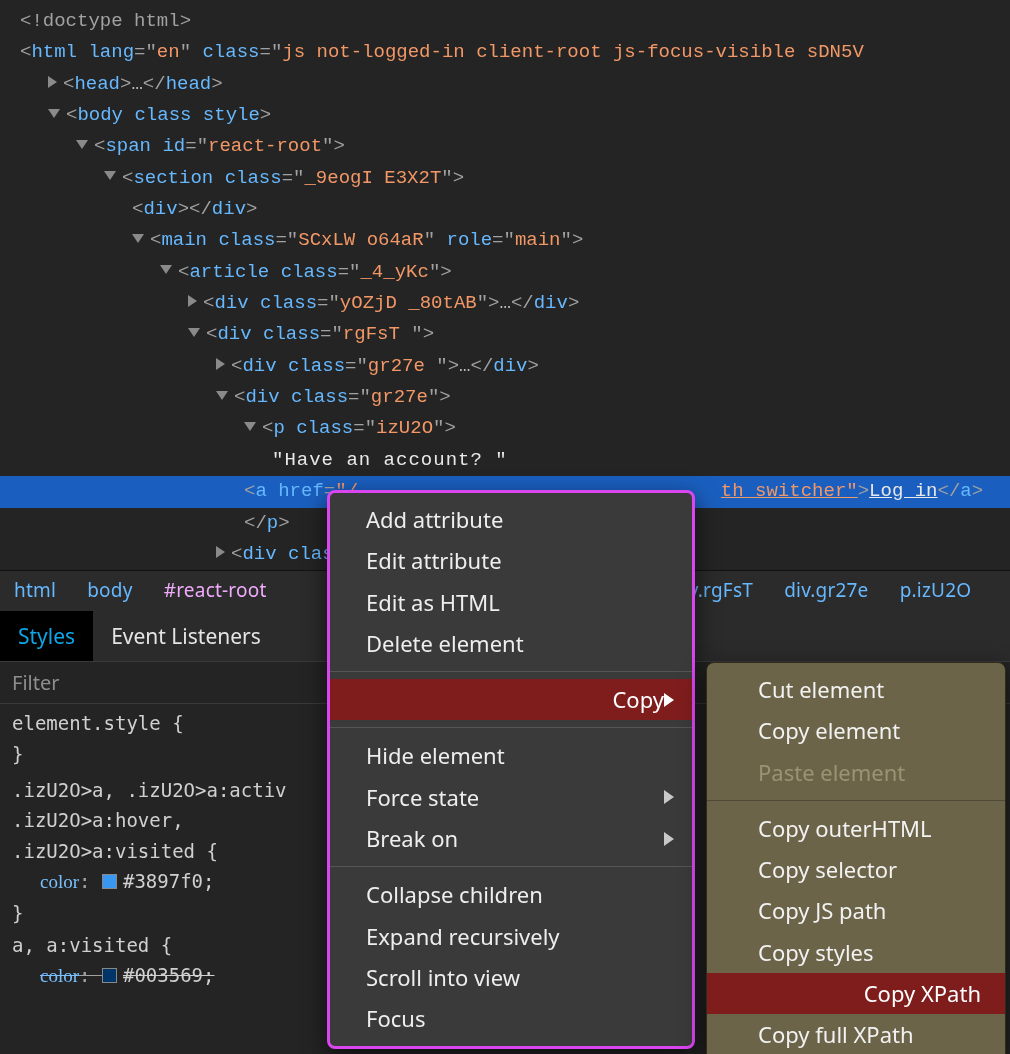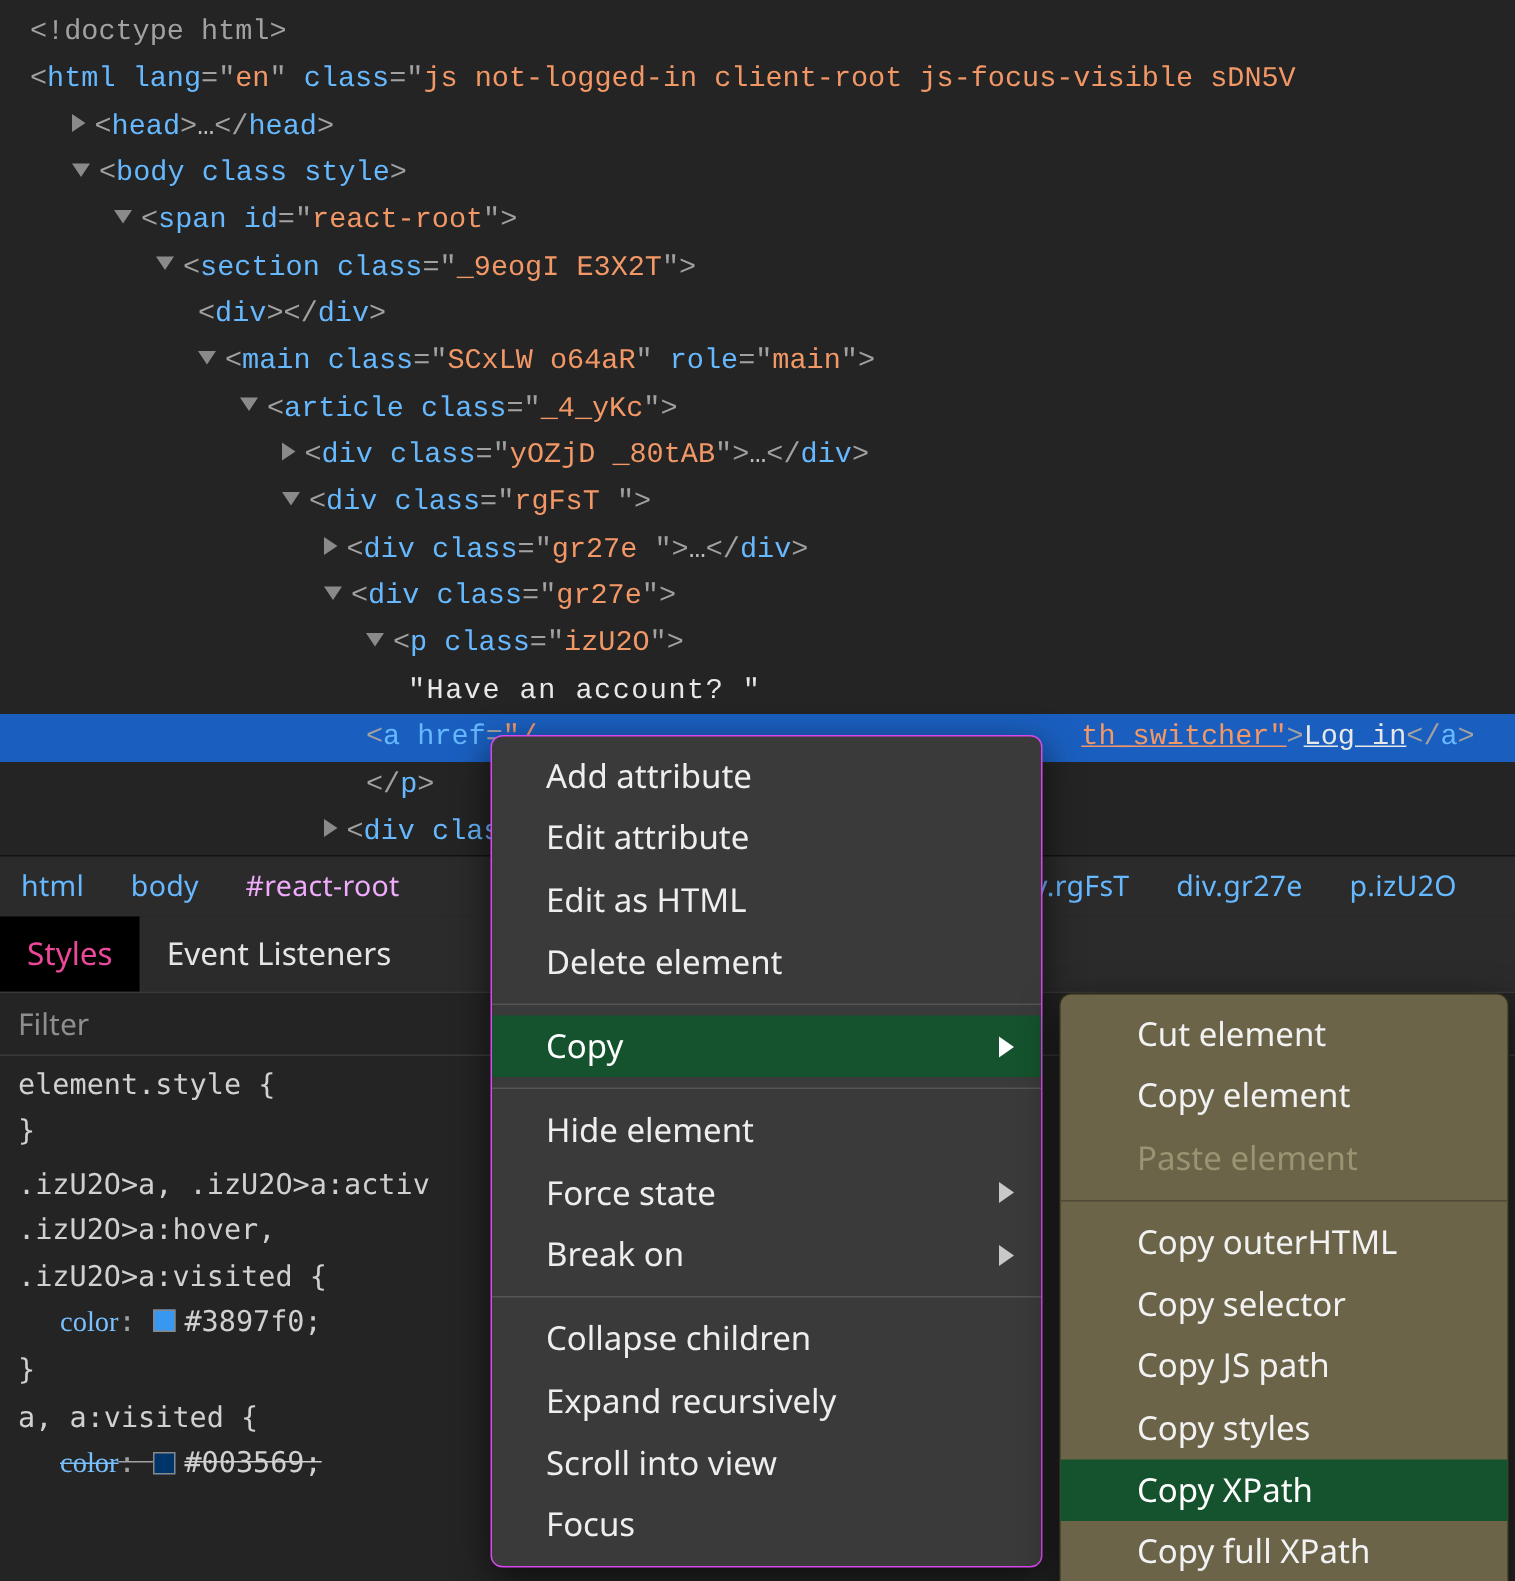--- a/index.html
+++ b/index.html
@@ -83,21 +83,21 @@
     background: #2b2b2b;
     font-family: system-ui, sans-serif;
     font-size: 21px;
   }
   .tab {
     padding: 8px 18px;
     color: #e5e5e5;
   }
   .tab.active {
     background: #000;
-    color: #ec4899;
+    color: #0ea5e9;
   }
 
   .filter {
     border-top: 1px solid #3a3a3a;
     border-bottom: 1px solid #3a3a3a;
     padding: 4px 12px;
     color: #8e8e8e;
     font-family: system-ui, sans-serif;
     font-size: 20px;
     background: #242424;
@@ -121,41 +121,42 @@
     margin-right: 6px;
     position: relative;
     top: -1px;
   }
   .struck { text-decoration: line-through; }
 
   
   .menu {
     position: absolute;
     background: #3a3a3a;
-    border: 1px solid #d946ef;
+    border: 3px solid #d946ef;
     border-radius: 8px;
     box-shadow: 0 8px 24px rgba(0,0,0,0.6);
     font-family: system-ui, sans-serif;
     font-size: 22px;
     color: #eee;
     padding: 6px 0;
   }
   .menu1 { left: 327px; top: 490px; width: 368px; }
   .menu .item {
     padding: 2px 28px 3px 36px;
     position: relative;
   }
   .menu .sep {
     height: 1px;
     background: #555;
     margin: 7px 0;
   }
   .menu .item.hi {
-    background: #14532d;
+    background: #7f1d1d;
     color: #fff;
+    text-align: right;
   }
   .menu .item .caret {
     position: absolute;
     right: 18px;
     top: 50%;
     transform: translateY(-50%);
     width: 0; height: 0;
     border-top: 7px solid transparent;
     border-bottom: 7px solid transparent;
     border-left: 10px solid #c8c8c8;

